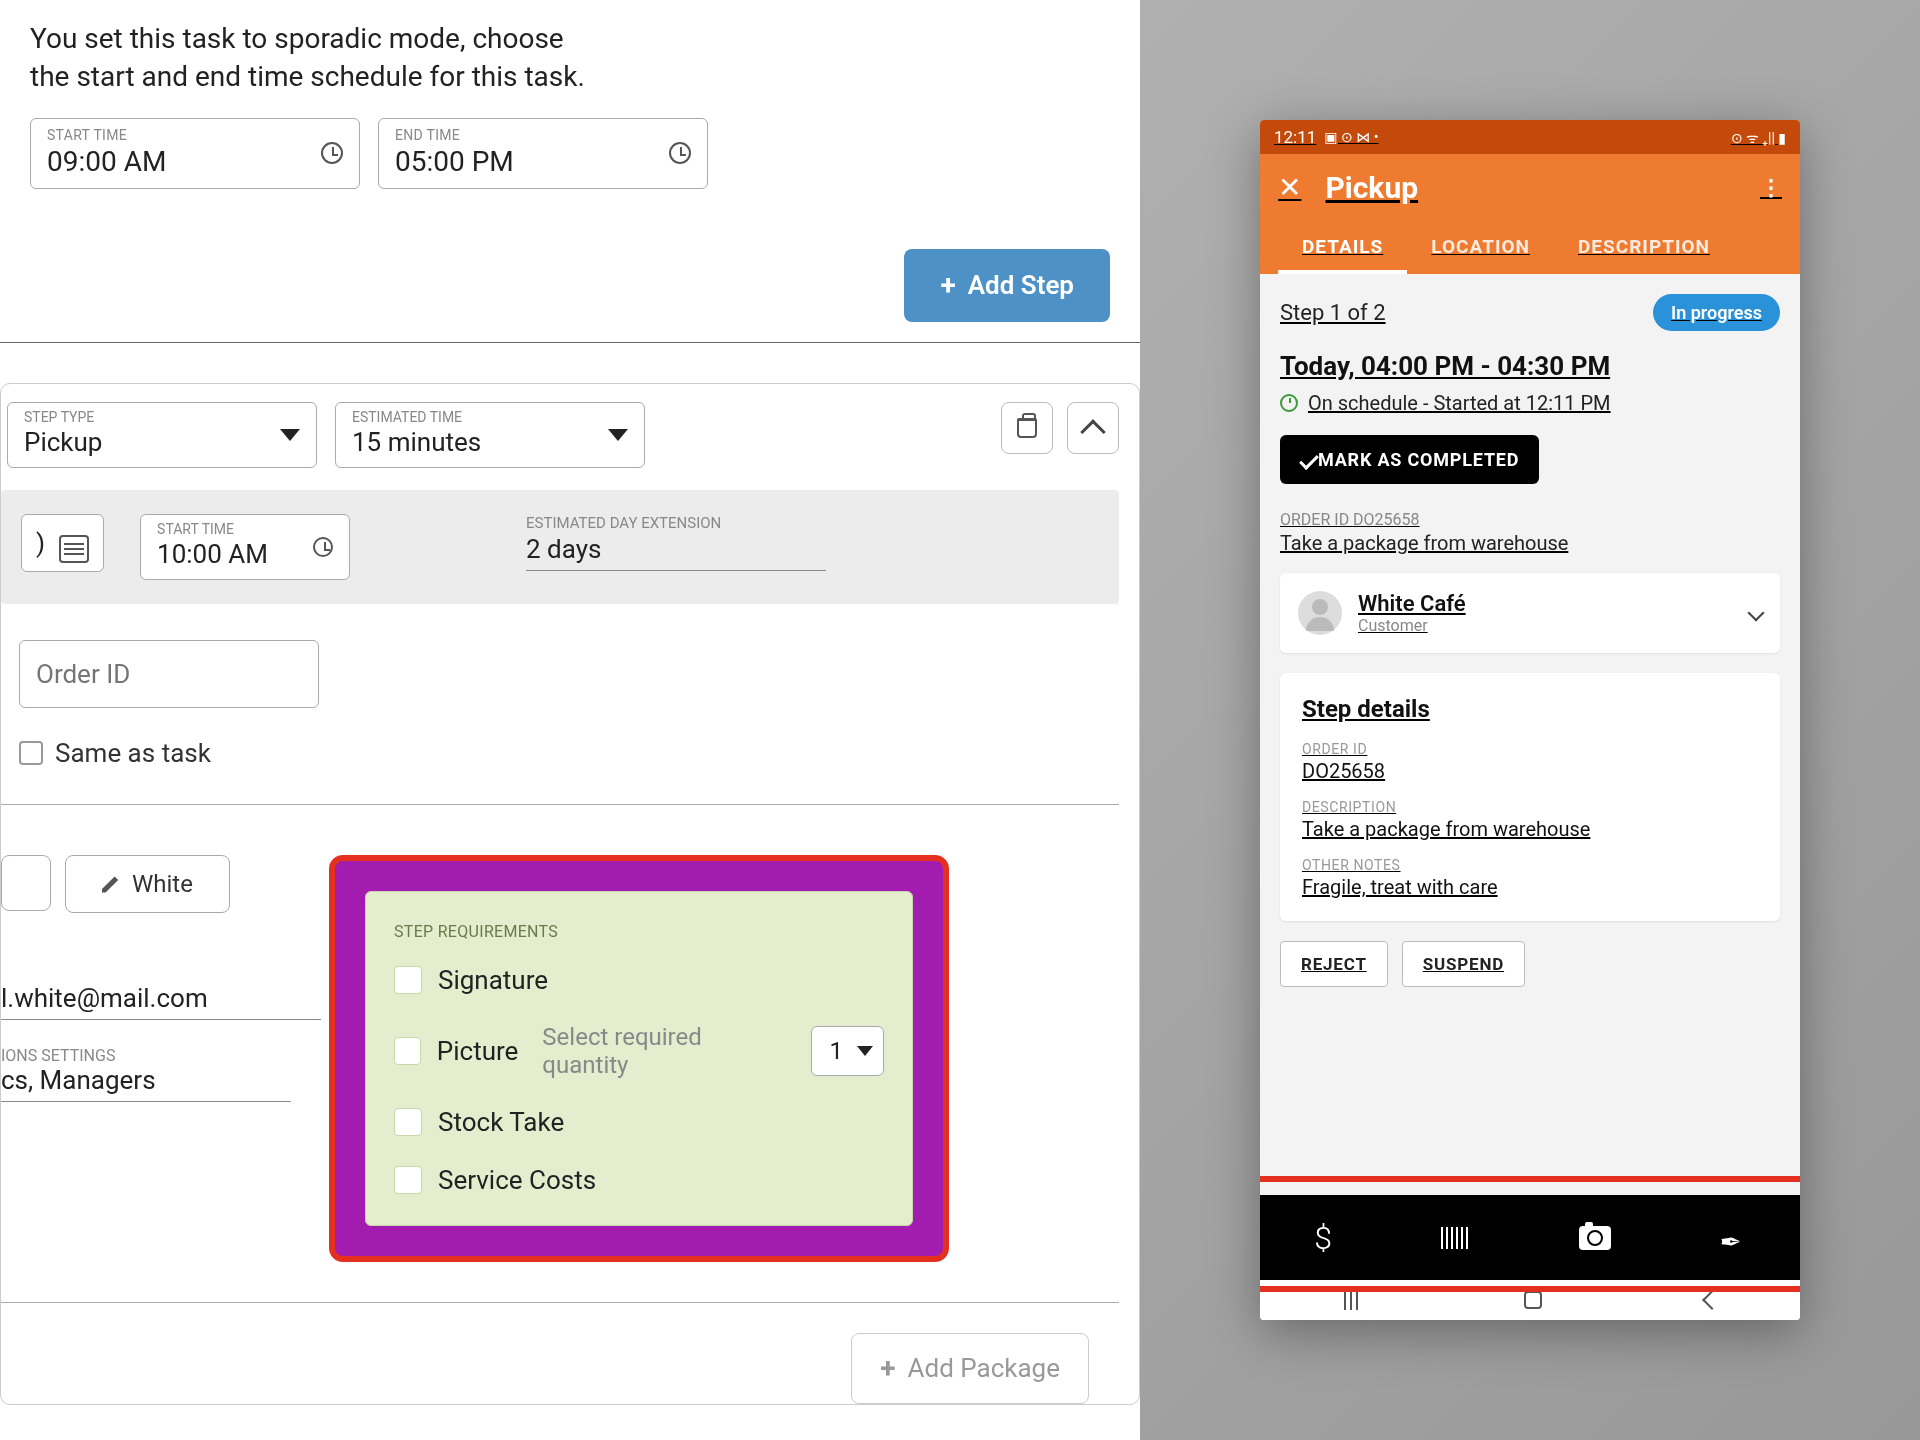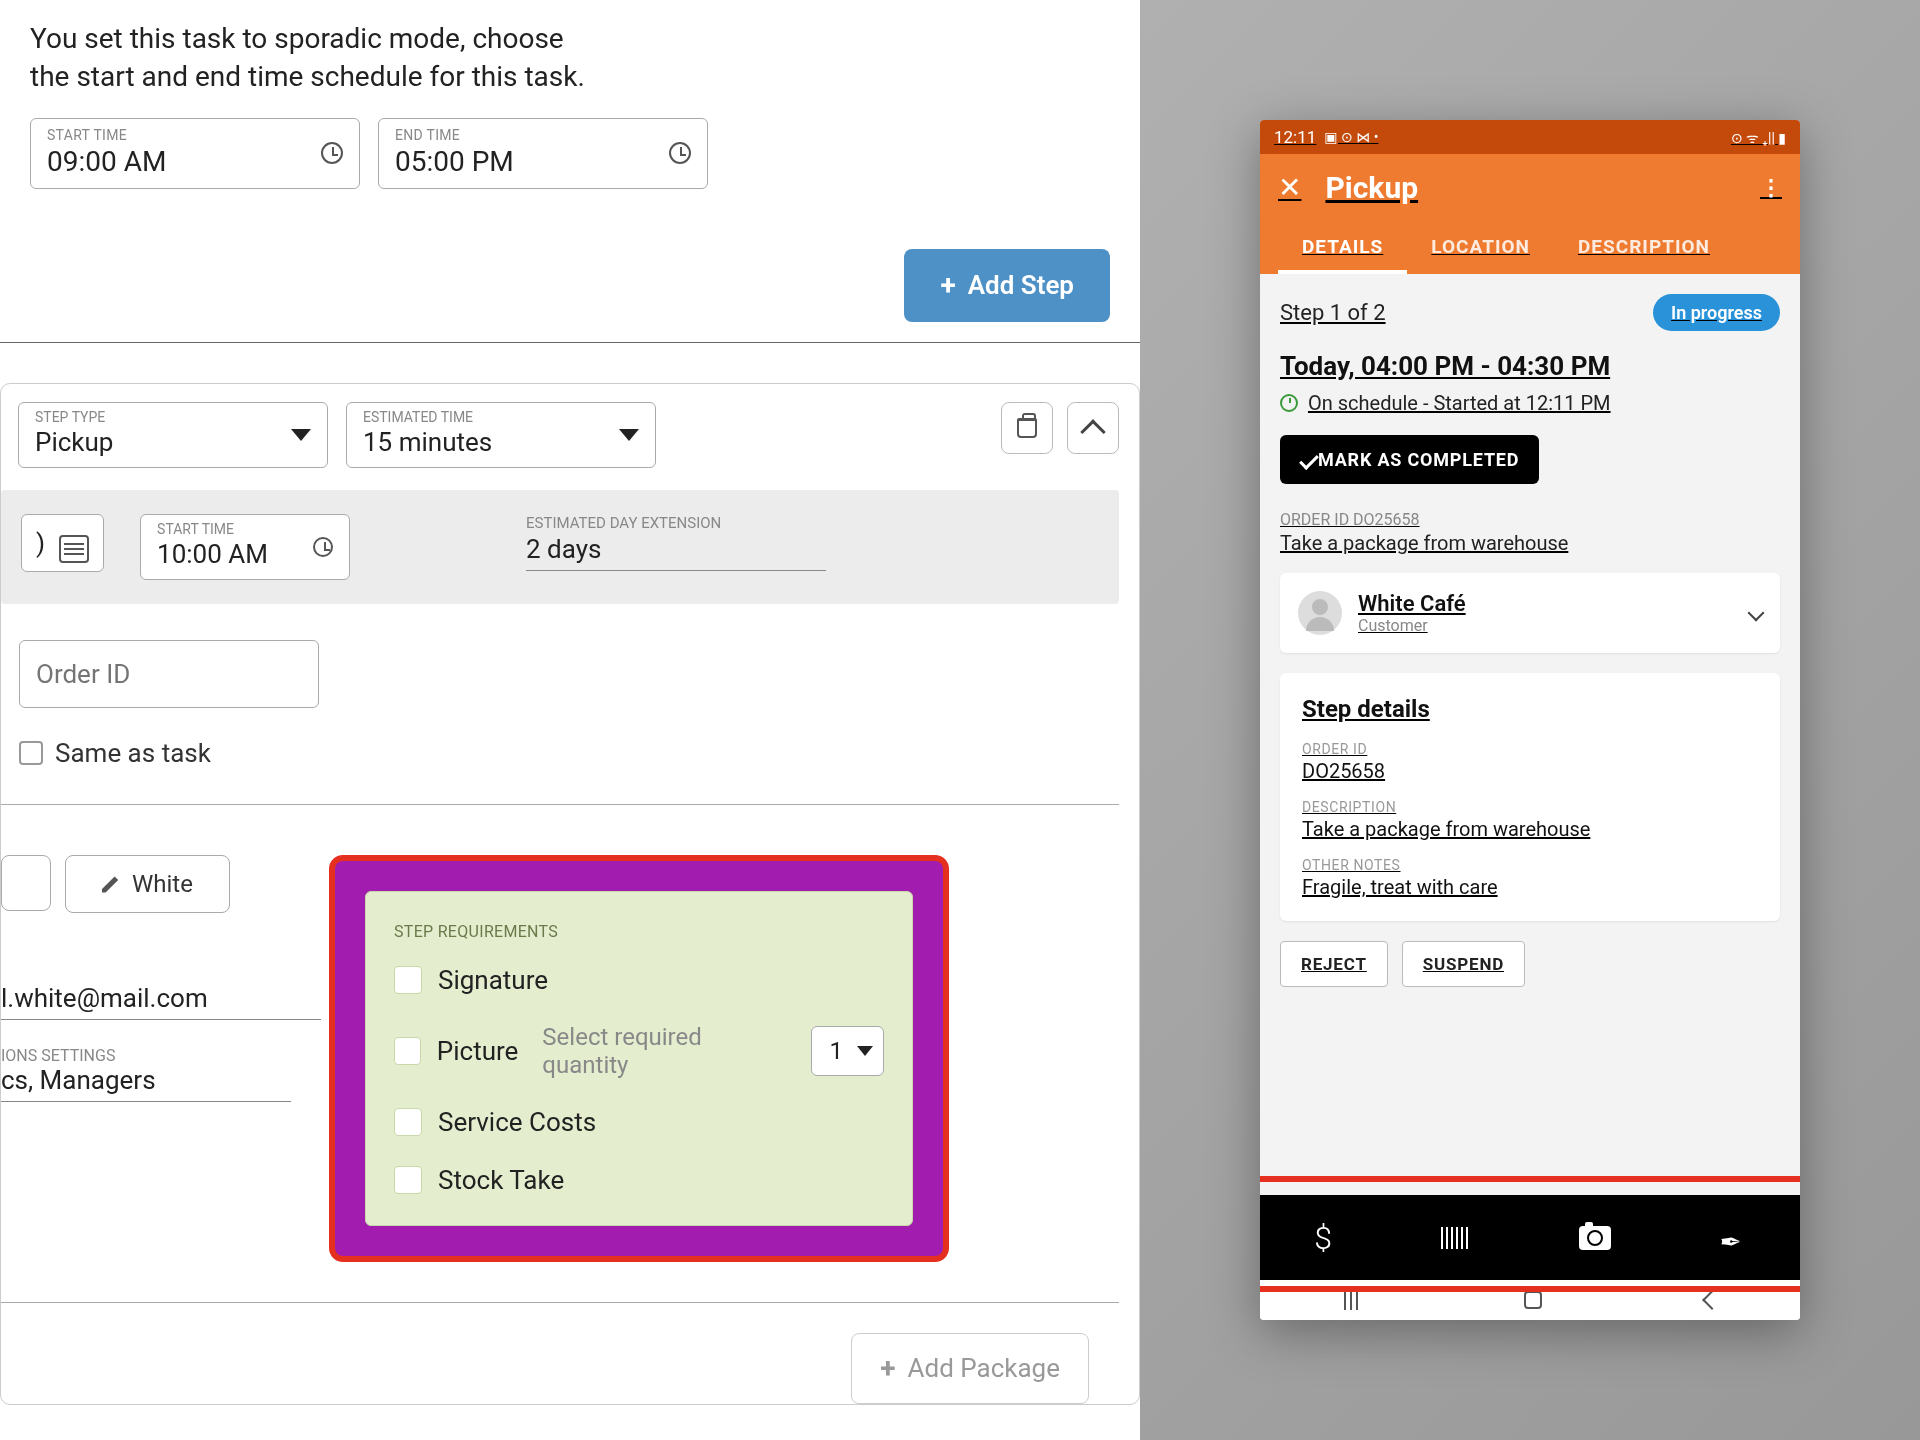--- a/index.html
+++ b/index.html
@@ -21,21 +21,21 @@
 .clock-icon::before { content: ""; position: absolute; width: 6px; height: 2px; background: #555; top: 10px; left: 9px; }
 
 .add-step-row { display: flex; justify-content: flex-end; padding: 30px 30px 20px 30px; }
 .add-step-btn { background: #4d91c6; color: #fff; border: none; border-radius: 8px; padding: 20px 36px; font-size: 26px; font-weight: 600; cursor: pointer; display: flex; align-items: center; gap: 12px; }
 .plus-ic { font-size: 28px; font-weight: 700; }
 
 .hr-line { height: 1px; background: #666; margin: 0 0 40px 0; }
 
 .step-card { margin: 0 0 0 0; border: 1px solid #ccc; border-radius: 10px; padding: 18px 20px 0 0; position: relative; }
 
-.step-header { display: flex; gap: 18px; align-items: flex-start; padding-left: 17px; }
+.step-header { display: flex; gap: 18px; align-items: flex-start; padding-left: 6px; }
 .select-box { border: 1px solid #aaa; border-radius: 6px; padding: 6px 16px 10px 16px; width: 310px; background: #fff; position: relative; }
 .select-box .label { font-size: 14px; color: #888; }
 .select-box .value { font-size: 26px; color: #222; margin-top: 2px; }
 .caret { position: absolute; right: 16px; top: 50%; transform: translateY(-50%); width: 0; height: 0; border-left: 10px solid transparent; border-right: 10px solid transparent; border-top: 12px solid #222; }
 
 .header-actions { margin-left: auto; display: flex; gap: 14px; }
 .sq-btn { width: 52px; height: 52px; border: 1px solid #bbb; border-radius: 8px; background: #fff; display: flex; align-items: center; justify-content: center; cursor: pointer; }
 .trash-ic { width: 20px; height: 20px; border: 2px solid #555; border-top: 3px solid #555; border-radius: 2px 2px 4px 4px; position: relative; }
 .trash-ic::before { content: ""; position: absolute; top: -8px; left: 3px; width: 10px; height: 4px; border: 2px solid #555; border-bottom: none; border-radius: 3px 3px 0 0; }
 .chev-up { width: 18px; height: 18px; border-left: 3px solid #444; border-top: 3px solid #444; transform: rotate(45deg); margin-top: 8px; }
@@ -246,25 +246,25 @@
               <div class="req-cb"></div>
               <span>Picture</span>
               <span class="qty-hint">Select required quantity</span>
               <div class="qty-sel">
                 <span>1</span>
                 <div class="caret"></div>
               </div>
             </div>
             <div class="req-row">
               <div class="req-cb"></div>
-              <span>Service Costs</span>
+              <span>Stock Take</span>
             </div>
             <div class="req-row">
               <div class="req-cb"></div>
-              <span>Stock Take</span>
+              <span>Service Costs</span>
             </div>
           </div>
         </div>
       </div>
 
       <div class="final-hr"></div>
       <div class="add-pkg-row">
         <button class="add-pkg-btn">
           <span class="plus-ic" style="color:#999;">+</span>
           <span>Add Package</span>

